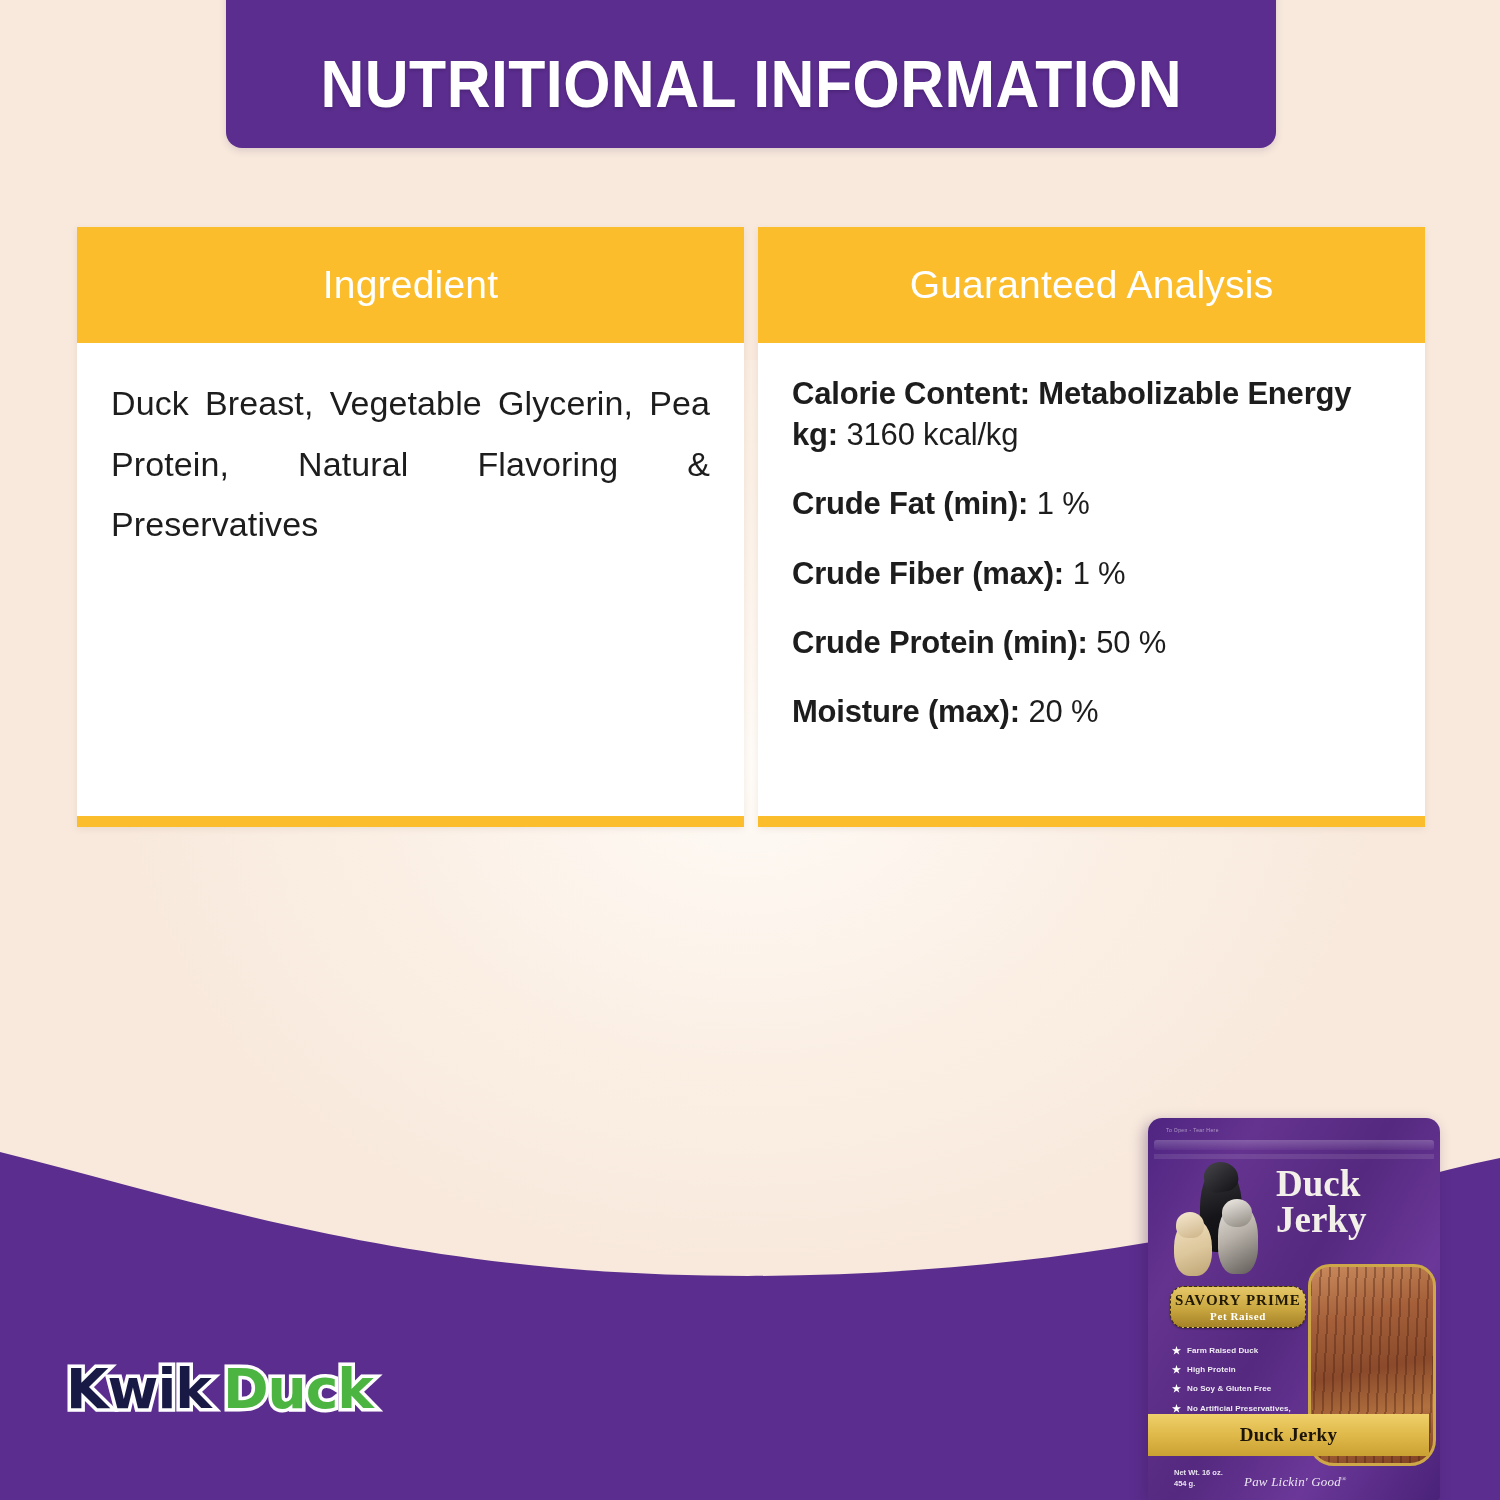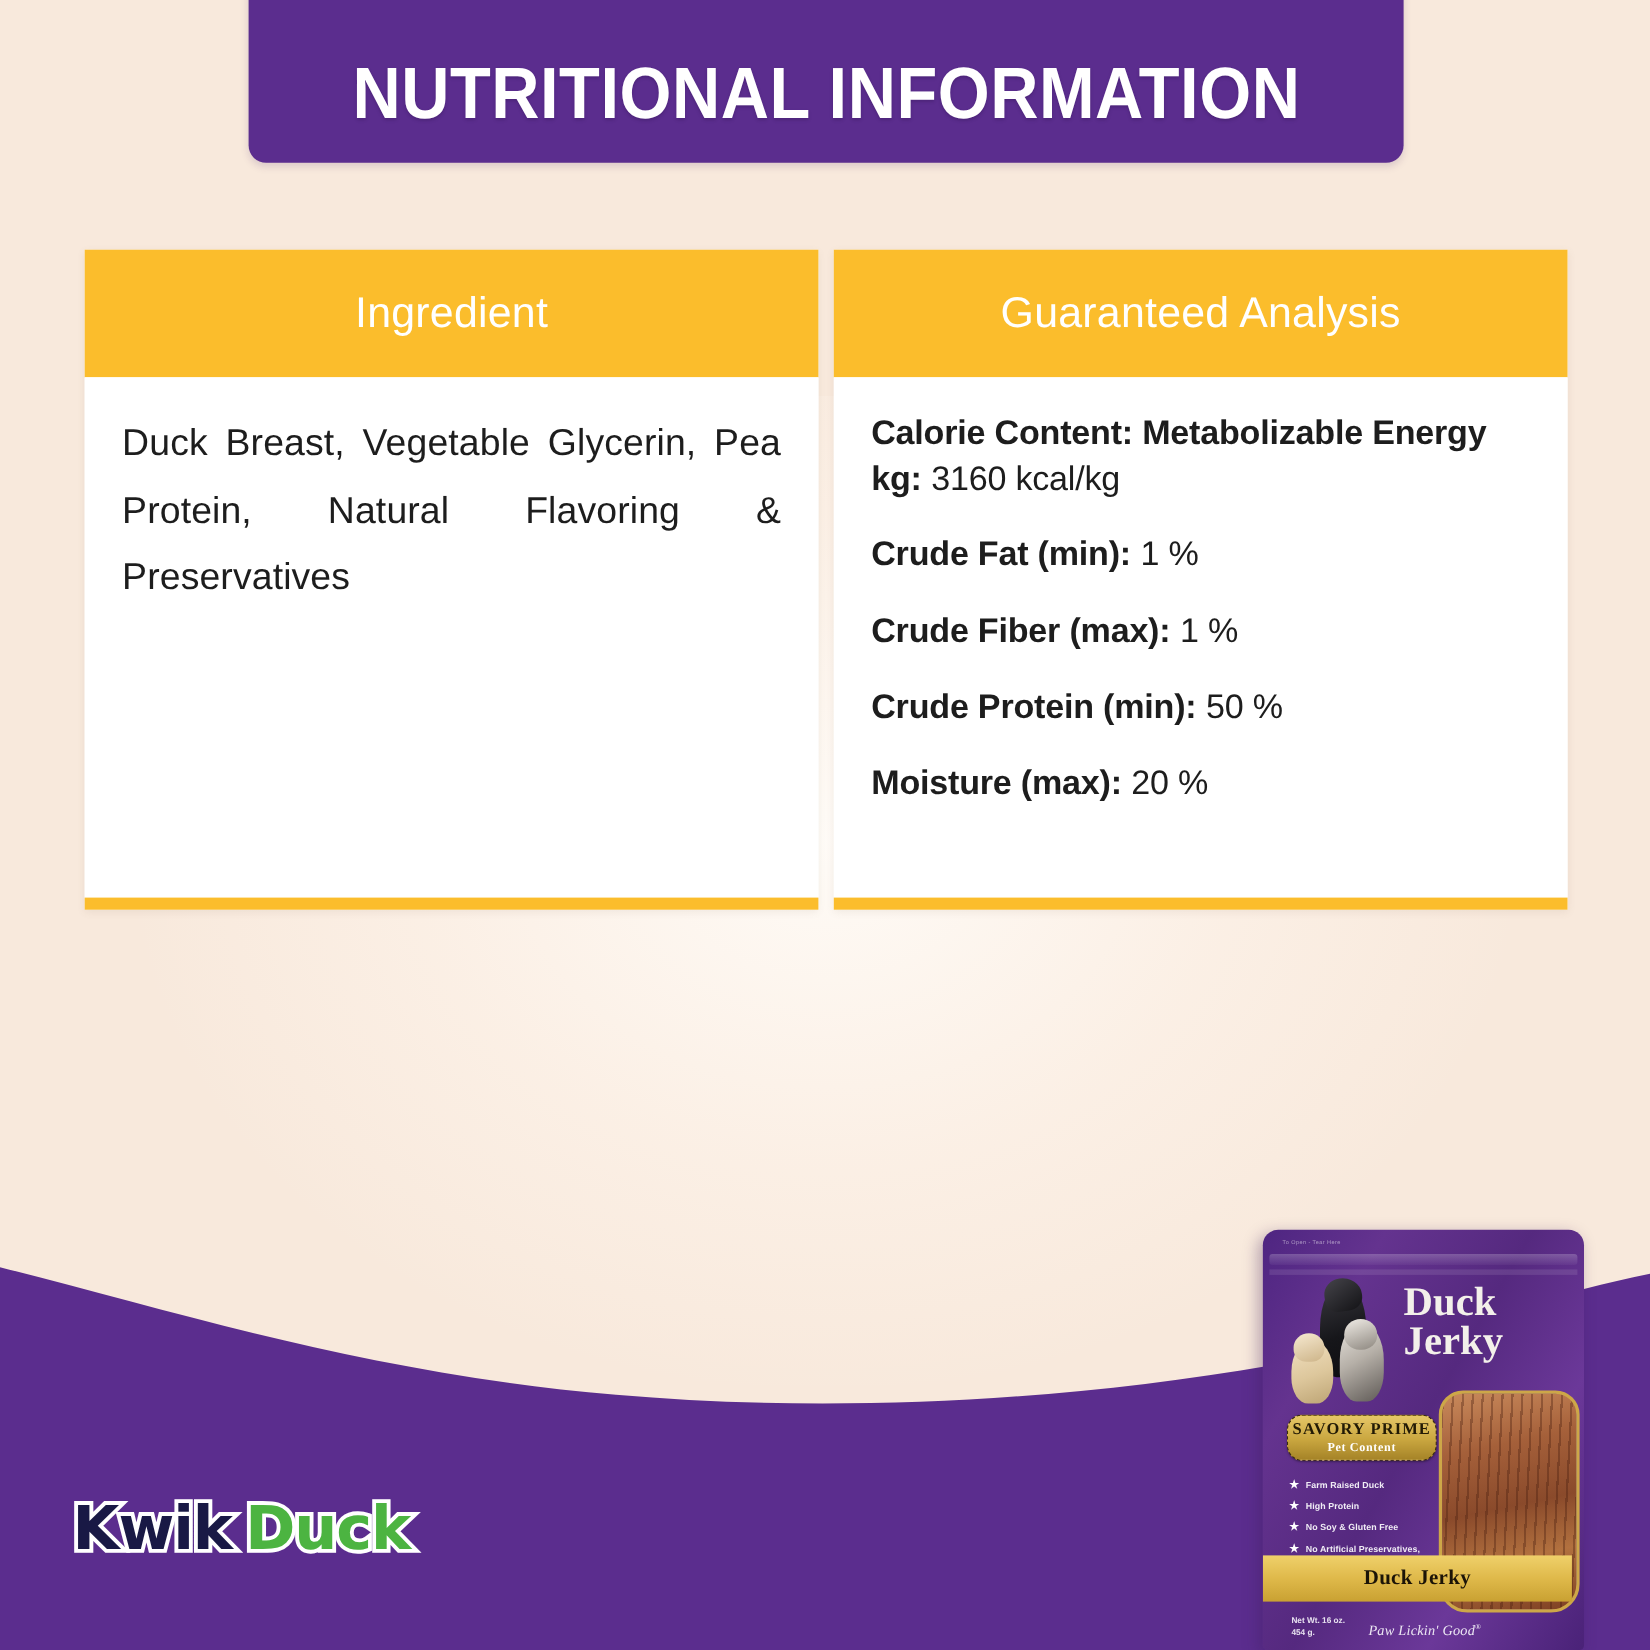--- a/index.html
+++ b/index.html
@@ -441,21 +441,21 @@
       <div class="dog-terrier-head"></div>
     </div>
 
     <div class="pkg-title">
       <span>Duck</span>
       <span class="l2">Jerky</span>
     </div>
 
     <div class="pkg-badge">
       <span class="pkg-badge-main">SAVORY PRIME</span>
-      <span class="pkg-badge-sub">Pet Content</span>
+      <span class="pkg-badge-sub">Pet Raised</span>
     </div>
 
     <ul class="pkg-bullets">
       <li>Farm Raised Duck</li>
       <li>High Protein</li>
       <li>No Soy &amp; Gluten Free</li>
       <li>No Artificial Preservatives, Flavors, or Colors</li>
       <li>Great for All Dogs</li>
     </ul>
 

